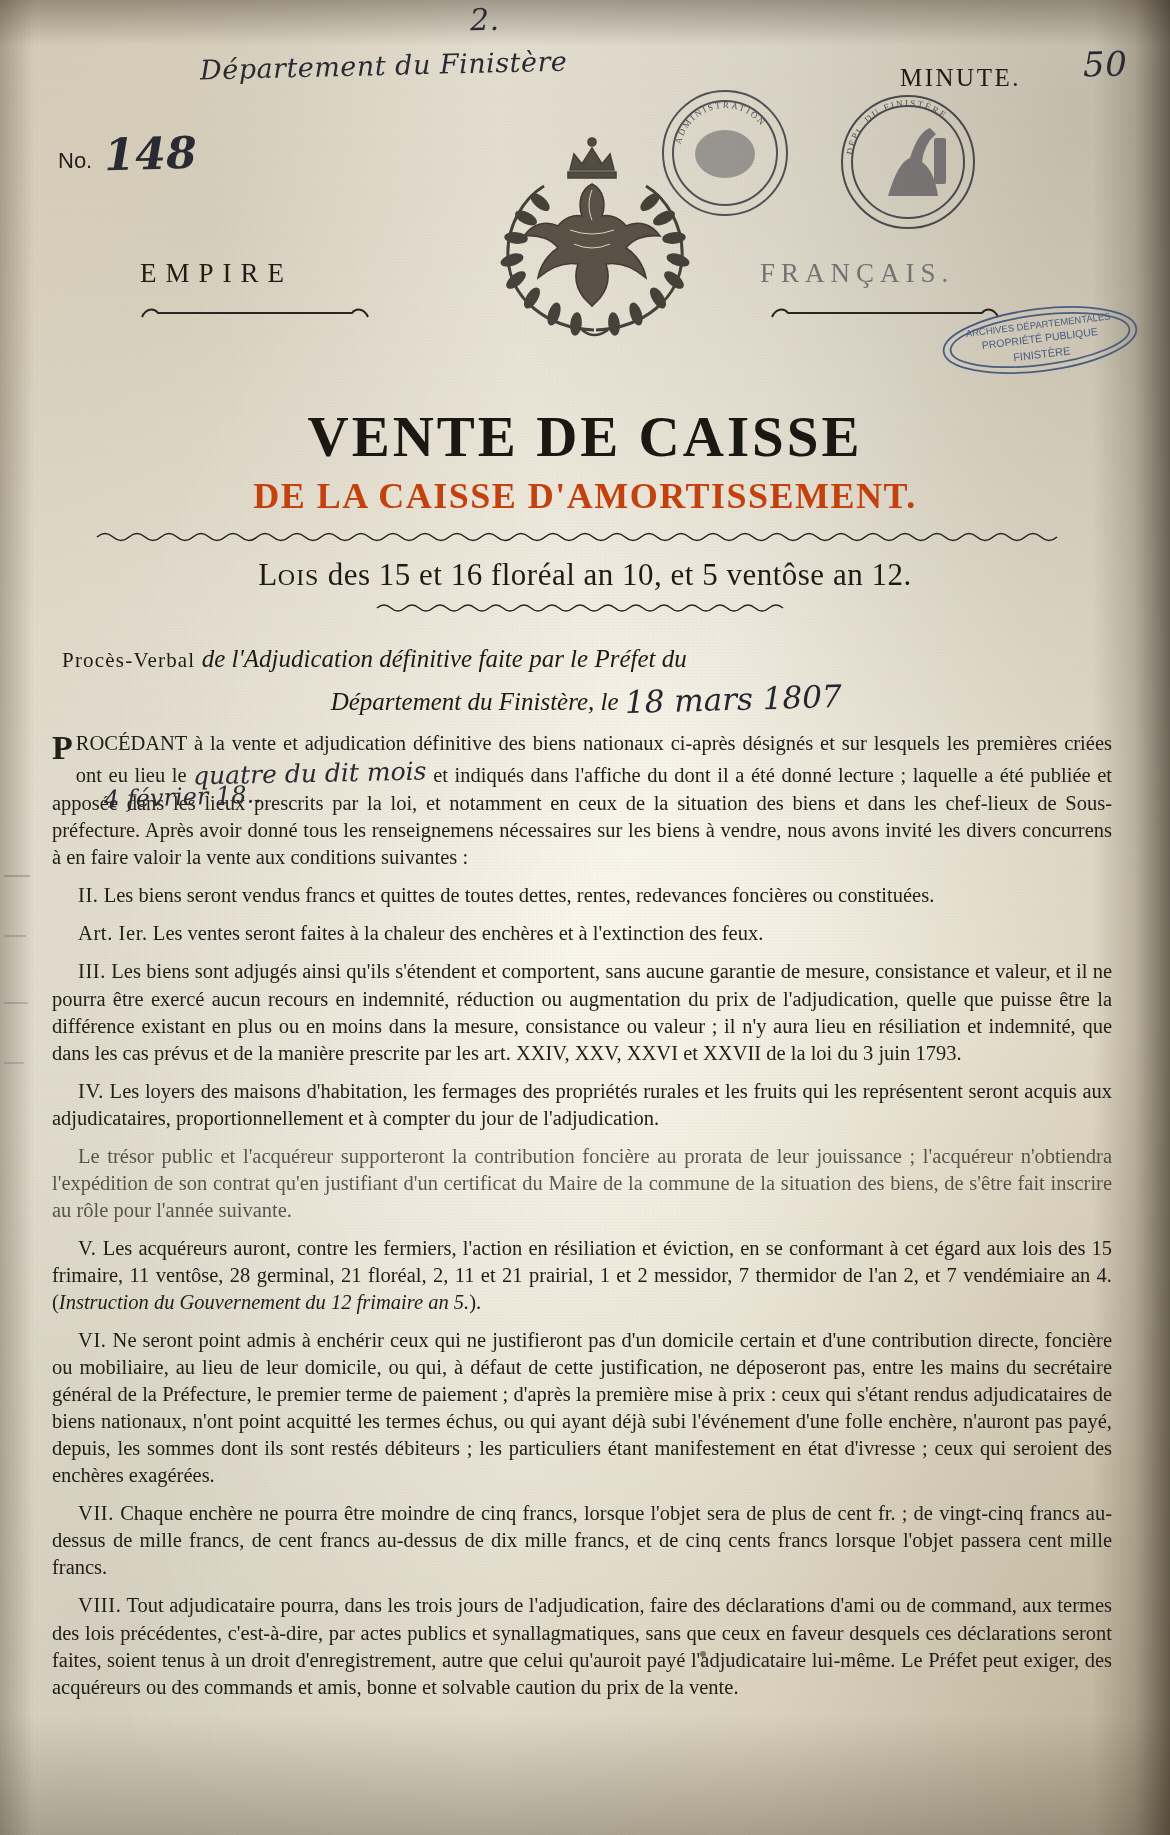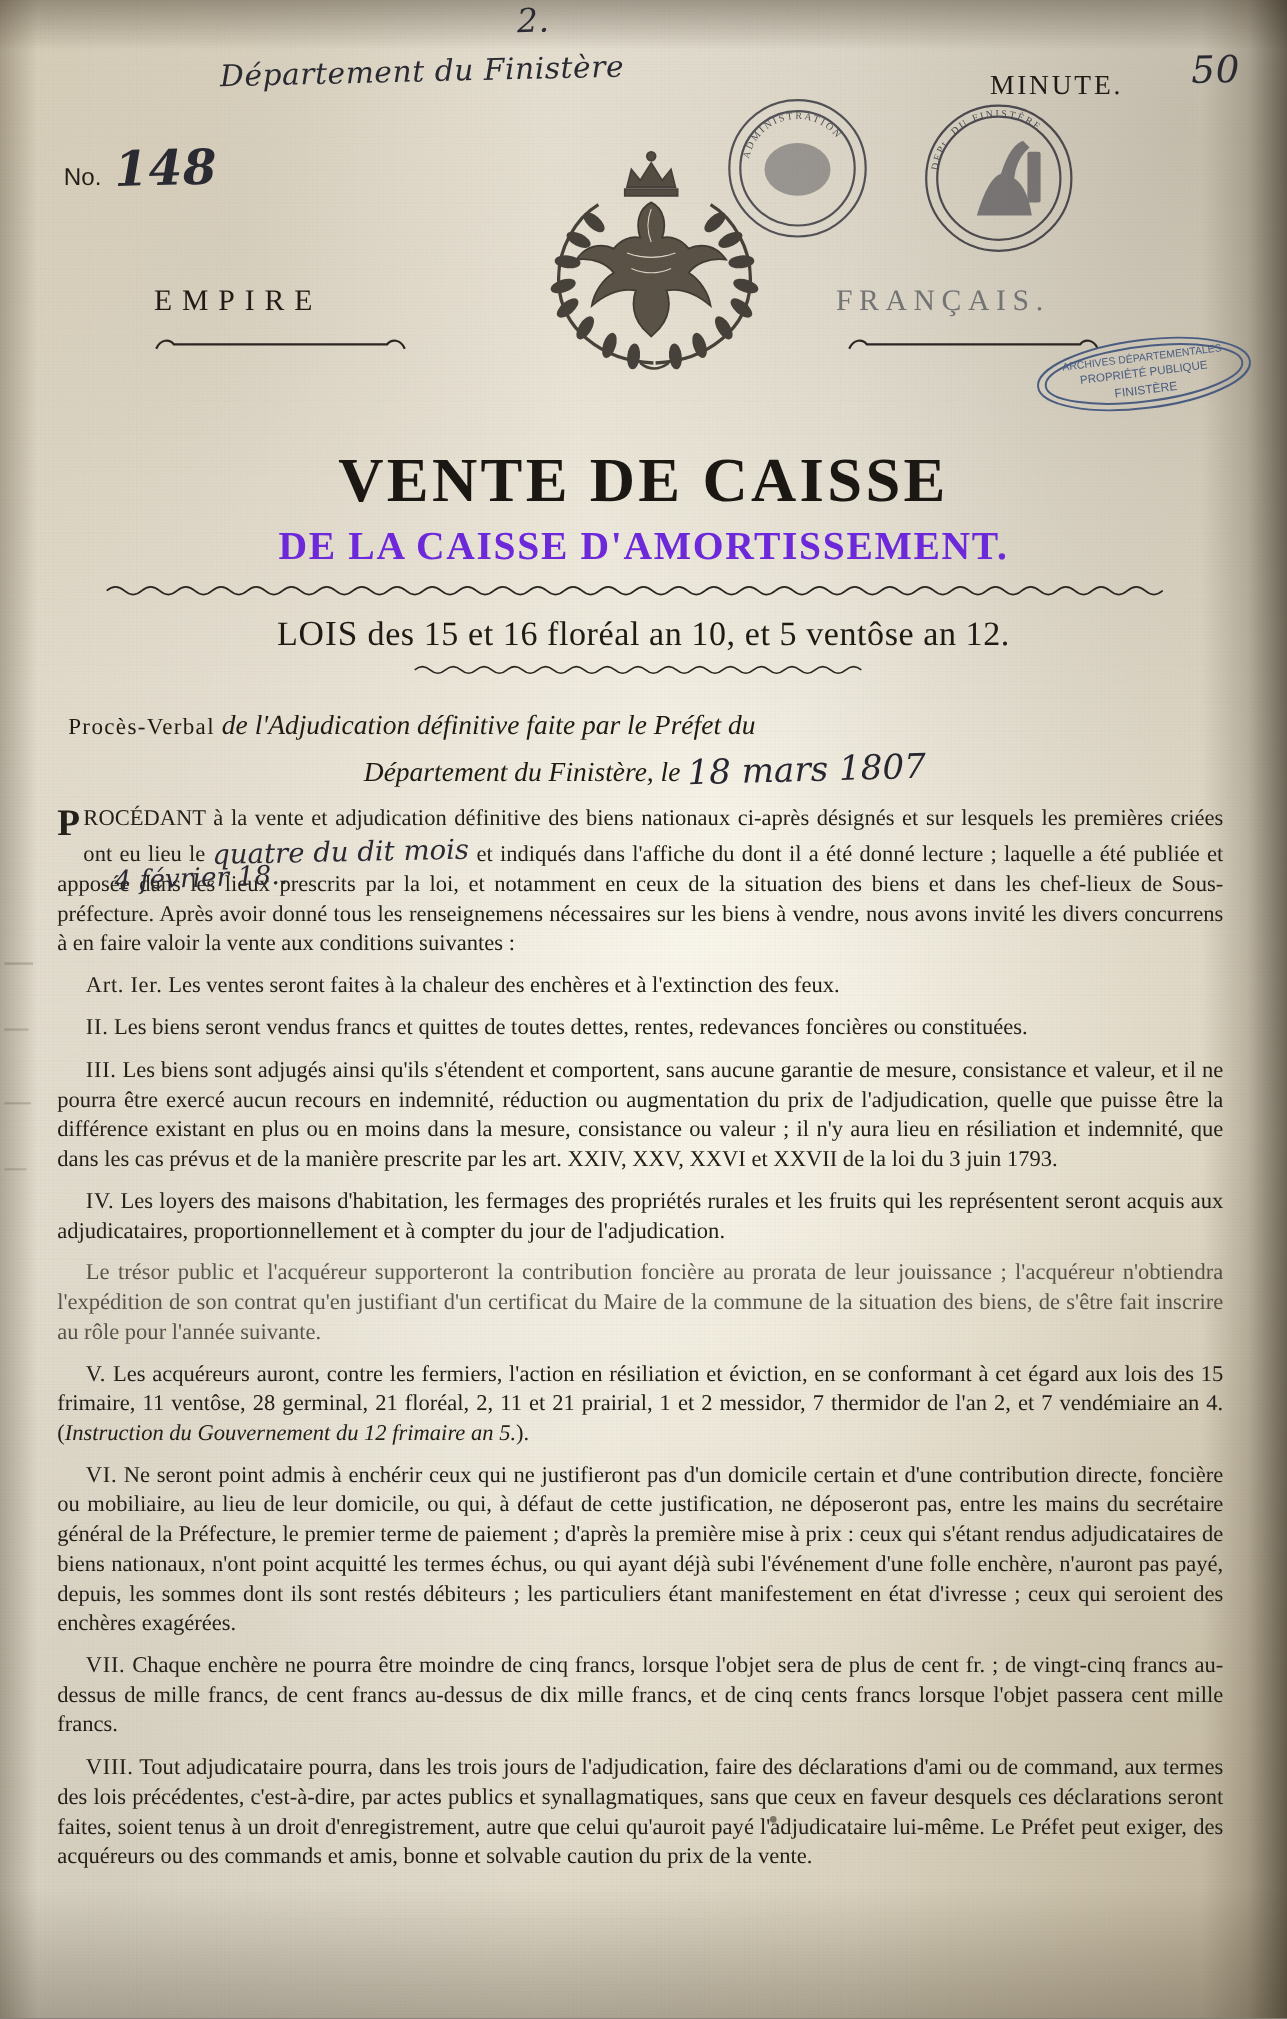--- a/index.html
+++ b/index.html
@@ -183,35 +183,35 @@
     color: #1b1712;
     margin: 0;
     padding-top: 404px;
     font-family: "Liberation Serif", serif;
   }
   .title-sub {
     text-align: center;
     font-size: 36px;
     letter-spacing: 1.5px;
     font-weight: bold;
-    color: #6d28d9;
+    color: #c2410c;
     margin: 6px 0 0 0;
   }
   .wavy {
     margin: 12px auto 0;
     display: block;
   }
   .law-line {
     text-align: center;
     font-size: 31px;
     margin-top: 12px;
     color: #1e1a14;
     letter-spacing: .5px;
   }
-  .law-line .sc { font-size: 32px; letter-spacing: 1px; text-align: center; }
+  .law-line .sc { font-size: 24px; letter-spacing: 1px; text-align: center; }
   .wavy-short { margin: 8px auto 0; display: block; }
 
   
   .pv {
     margin: 26px 60px 0 62px;
     font-size: 25px;
     font-style: italic;
     line-height: 1.45;
     color: #1e1a14;
   }
@@ -404,27 +404,27 @@
 
       <p style="position:relative;">
         <span class="drop">P</span><span>ROCÉDANT à la vente et adjudication définitive des biens nationaux ci-après désignés et sur lesquels les premières criées ont eu lieu le</span>
         <span class="ins-a">quatre du dit mois</span>
         <span>et indiqués dans l'affiche du</span>
         <span class="ins-b" style="top:52px;">4 février 18..</span>
         <span>dont il a été donné lecture ; laquelle a été publiée et apposée dans les lieux prescrits par la loi, et notamment en ceux de la situation des biens et dans les chef-lieux de Sous-préfecture. Après avoir donné tous les renseignemens nécessaires sur les biens à vendre, nous avons invité les divers concurrens à en faire valoir la vente aux conditions suivantes :</span>
       </p>
 
       <p class="indent">
+        <span class="art-head">II.</span>
+        <span>Les biens seront vendus francs et quittes de toutes dettes, rentes, redevances foncières ou constituées.</span>
+      </p>
+
+      <p class="indent">
         <span class="art-head">Art. Ier.</span>
         <span>Les ventes seront faites à la chaleur des enchères et à l'extinction des feux.</span>
-      </p>
-
-      <p class="indent">
-        <span class="art-head">II.</span>
-        <span>Les biens seront vendus francs et quittes de toutes dettes, rentes, redevances foncières ou constituées.</span>
       </p>
 
       <p class="indent">
         <span class="art-head">III.</span>
         <span>Les biens sont adjugés ainsi qu'ils s'étendent et comportent, sans aucune garantie de mesure, consistance et valeur, et il ne pourra être exercé aucun recours en indemnité, réduction ou augmentation du prix de l'adjudication, quelle que puisse être la différence existant en plus ou en moins dans la mesure, consistance ou valeur ; il n'y aura lieu en résiliation et indemnité, que dans les cas prévus et de la manière prescrite par les art. XXIV, XXV, XXVI et XXVII de la loi du 3 juin 1793.</span>
       </p>
 
       <p class="indent">
         <span class="art-head">IV.</span>
         <span>Les loyers des maisons d'habitation, les fermages des propriétés rurales et les fruits qui les représentent seront acquis aux adjudicataires, proportionnellement et à compter du jour de l'adjudication.</span>

